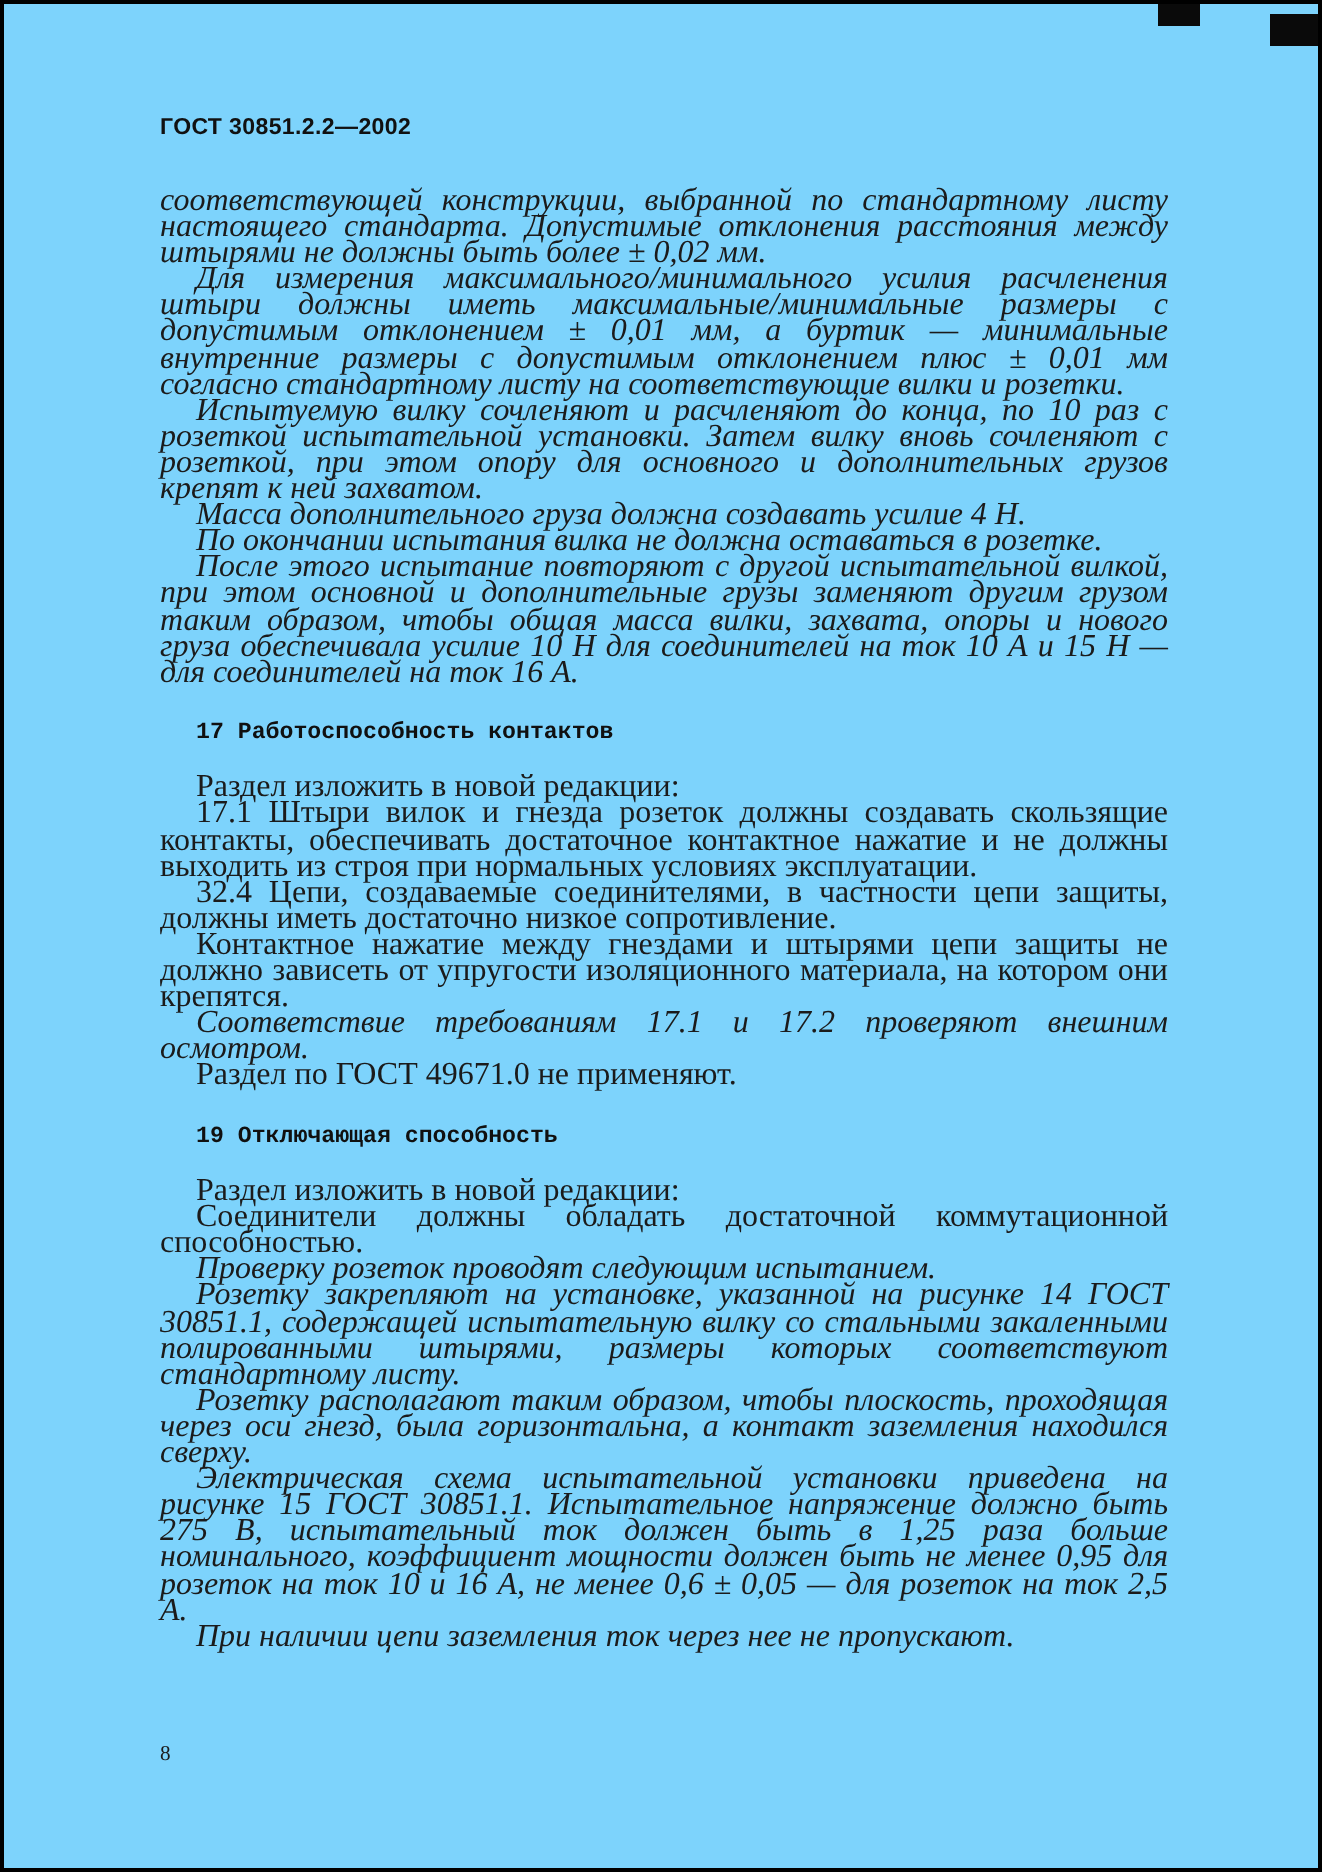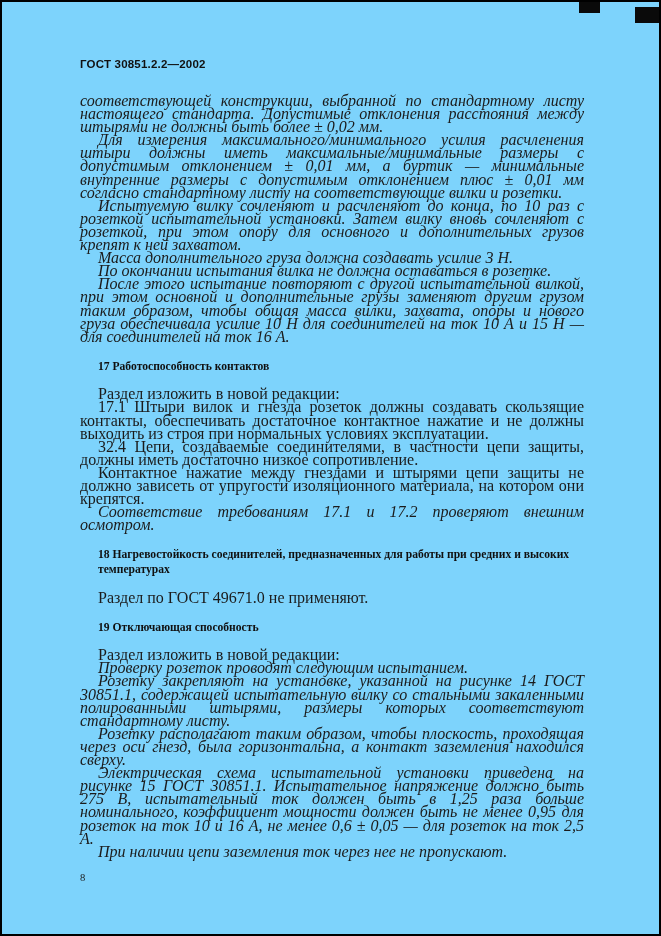--- a/index.html
+++ b/index.html
@@ -40,21 +40,21 @@
     font-size: 16px;
     line-height: 13.1px;
     text-align: justify;
     text-indent: 18px;
     color: #1b1b1b;
   }
   .p.noind { text-indent: 0; }
   .p.it { font-style: italic; }
 
   .hd {
-    font-family: Liberation Serif, serif;
+    font-family: Liberation Mono, monospace;
     font-weight: bold;
     font-size: 11.6px;
     line-height: 14.6px;
     padding-left: 18px;
     margin: 17px 0 13px 0;
     text-align: left;
     color: #101010;
   }
 
   .page-number {
@@ -71,39 +71,39 @@
 
   <div class="scan-mark mark-1"></div>
   <div class="scan-mark mark-2"></div>
 
   <div class="gost-header">ГОСТ 30851.2.2—2002</div>
 
   <div class="content">
     <p class="p it noind">соответствующей конструкции, выбранной по стандартному листу настоящего стандарта. Допустимые отклонения расстояния между штырями не должны быть более ± 0,02 мм.</p>
     <p class="p it">Для измерения максимального/минимального усилия расчленения штыри должны иметь максимальные/минимальные размеры с допустимым отклонением ± 0,01 мм, а буртик — минимальные внутренние размеры с допустимым отклонением плюс ± 0,01 мм согласно стандартному листу на соответствующие вилки и розетки.</p>
     <p class="p it">Испытуемую вилку сочленяют и расчленяют до конца, по 10 раз с розеткой испытательной установки. Затем вилку вновь сочленяют с розеткой, при этом опору для основного и дополнительных грузов крепят к ней захватом.</p>
-    <p class="p it">Масса дополнительного груза должна создавать усилие 3 Н.</p>
+    <p class="p it">Масса дополнительного груза должна создавать усилие 4 Н.</p>
     <p class="p it">По окончании испытания вилка не должна оставаться в розетке.</p>
     <p class="p it">После этого испытание повторяют с другой испытательной вилкой, при этом основной и дополнительные грузы заменяют другим грузом таким образом, чтобы общая масса вилки, захвата, опоры и нового груза обеспечивала усилие 10 Н для соединителей на ток 10 А и 15 Н — для соединителей на ток 16 А.</p>
 
     <h2 class="hd">17 Работоспособность контактов</h2>
 
     <p class="p">Раздел изложить в новой редакции:</p>
     <p class="p">17.1 Штыри вилок и гнезда розеток должны создавать скользящие контакты, обеспечивать достаточное контактное нажатие и не должны выходить из строя при нормальных условиях эксплуатации.</p>
     <p class="p">32.4 Цепи, создаваемые соединителями, в частности цепи защиты, должны иметь достаточно низкое сопротивление.</p>
     <p class="p">Контактное нажатие между гнездами и штырями цепи защиты не должно зависеть от упругости изоляционного материала, на котором они крепятся.</p>
     <p class="p it">Соответствие требованиям 17.1 и 17.2 проверяют внешним осмотром.</p>
 
-    <h2 class="hd">18 Нагревостойкость соединителей, предназначенных для работы при средних и высоких температурах</h2>
 
     <p class="p">Раздел по ГОСТ 49671.0 не применяют.</p>
 
     <h2 class="hd">19 Отключающая способность</h2>
 
     <p class="p">Раздел изложить в новой редакции:</p>
+    <p class="p">Соединители должны обладать достаточной коммутационной способностью.</p>
     <p class="p it">Проверку розеток проводят следующим испытанием.</p>
     <p class="p it">Розетку закрепляют на установке, указанной на рисунке 14 ГОСТ 30851.1, содержащей испытательную вилку со стальными закаленными полированными штырями, размеры которых соответствуют стандартному листу.</p>
     <p class="p it">Розетку располагают таким образом, чтобы плоскость, проходящая через оси гнезд, была горизонтальна, а контакт заземления находился сверху.</p>
     <p class="p it">Электрическая схема испытательной установки приведена на рисунке 15 ГОСТ 30851.1. Испытательное напряжение должно быть 275 В, испытательный ток должен быть в 1,25 раза больше номинального, коэффициент мощности должен быть не менее 0,95 для розеток на ток 10 и 16 А, не менее 0,6 ± 0,05 — для розеток на ток 2,5 А.</p>
     <p class="p it">При наличии цепи заземления ток через нее не пропускают.</p>
   </div>
 
   <div class="page-number">8</div>
 
 </div>

